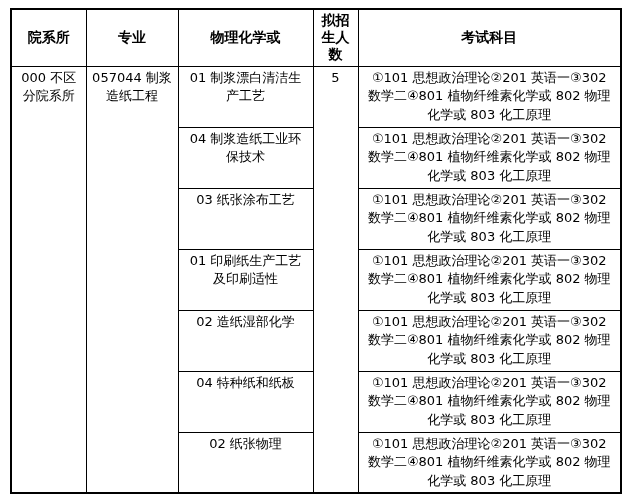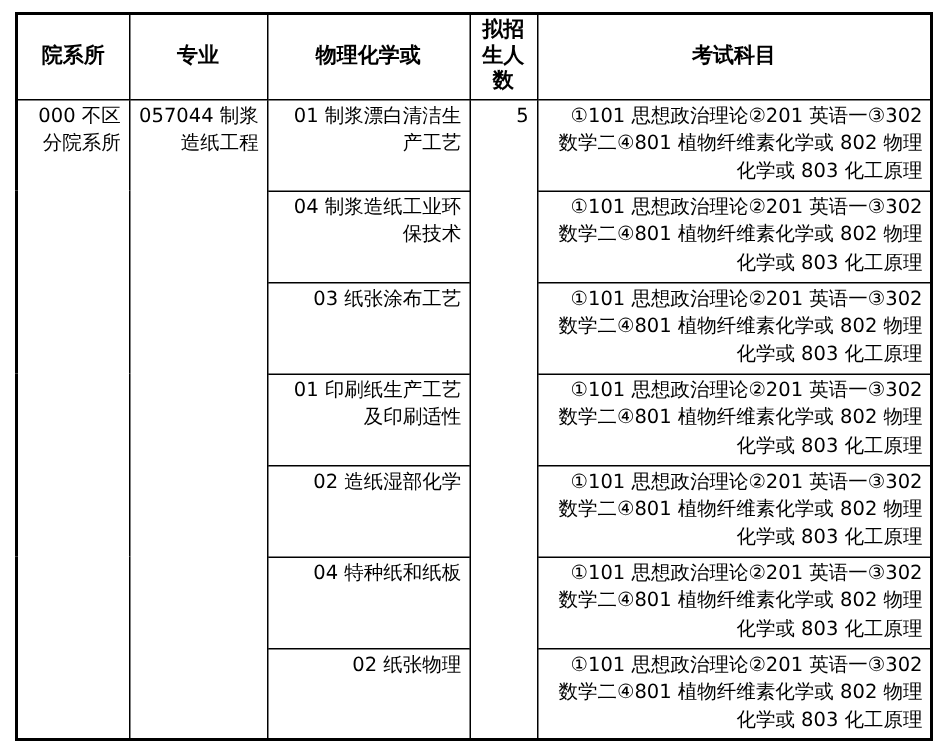--- a/index.html
+++ b/index.html
@@ -48,21 +48,21 @@
     vertical-align: middle;
     line-height: 17px;
     padding: 1px 4px;
   }
 
   
   tr.data-row { height: 61px; }
   table.admissions td {
     font-size: 13px;
     vertical-align: top;
-    text-align: right;
+    text-align: center;
     line-height: 18.5px;
     padding: 2px 5px 2px 5px;
   }
   td.cell-enroll {
     text-align: center;
     padding-left: 2px;
     padding-right: 2px;
   }
   td.cell-exam {
     padding-left: 4px;

